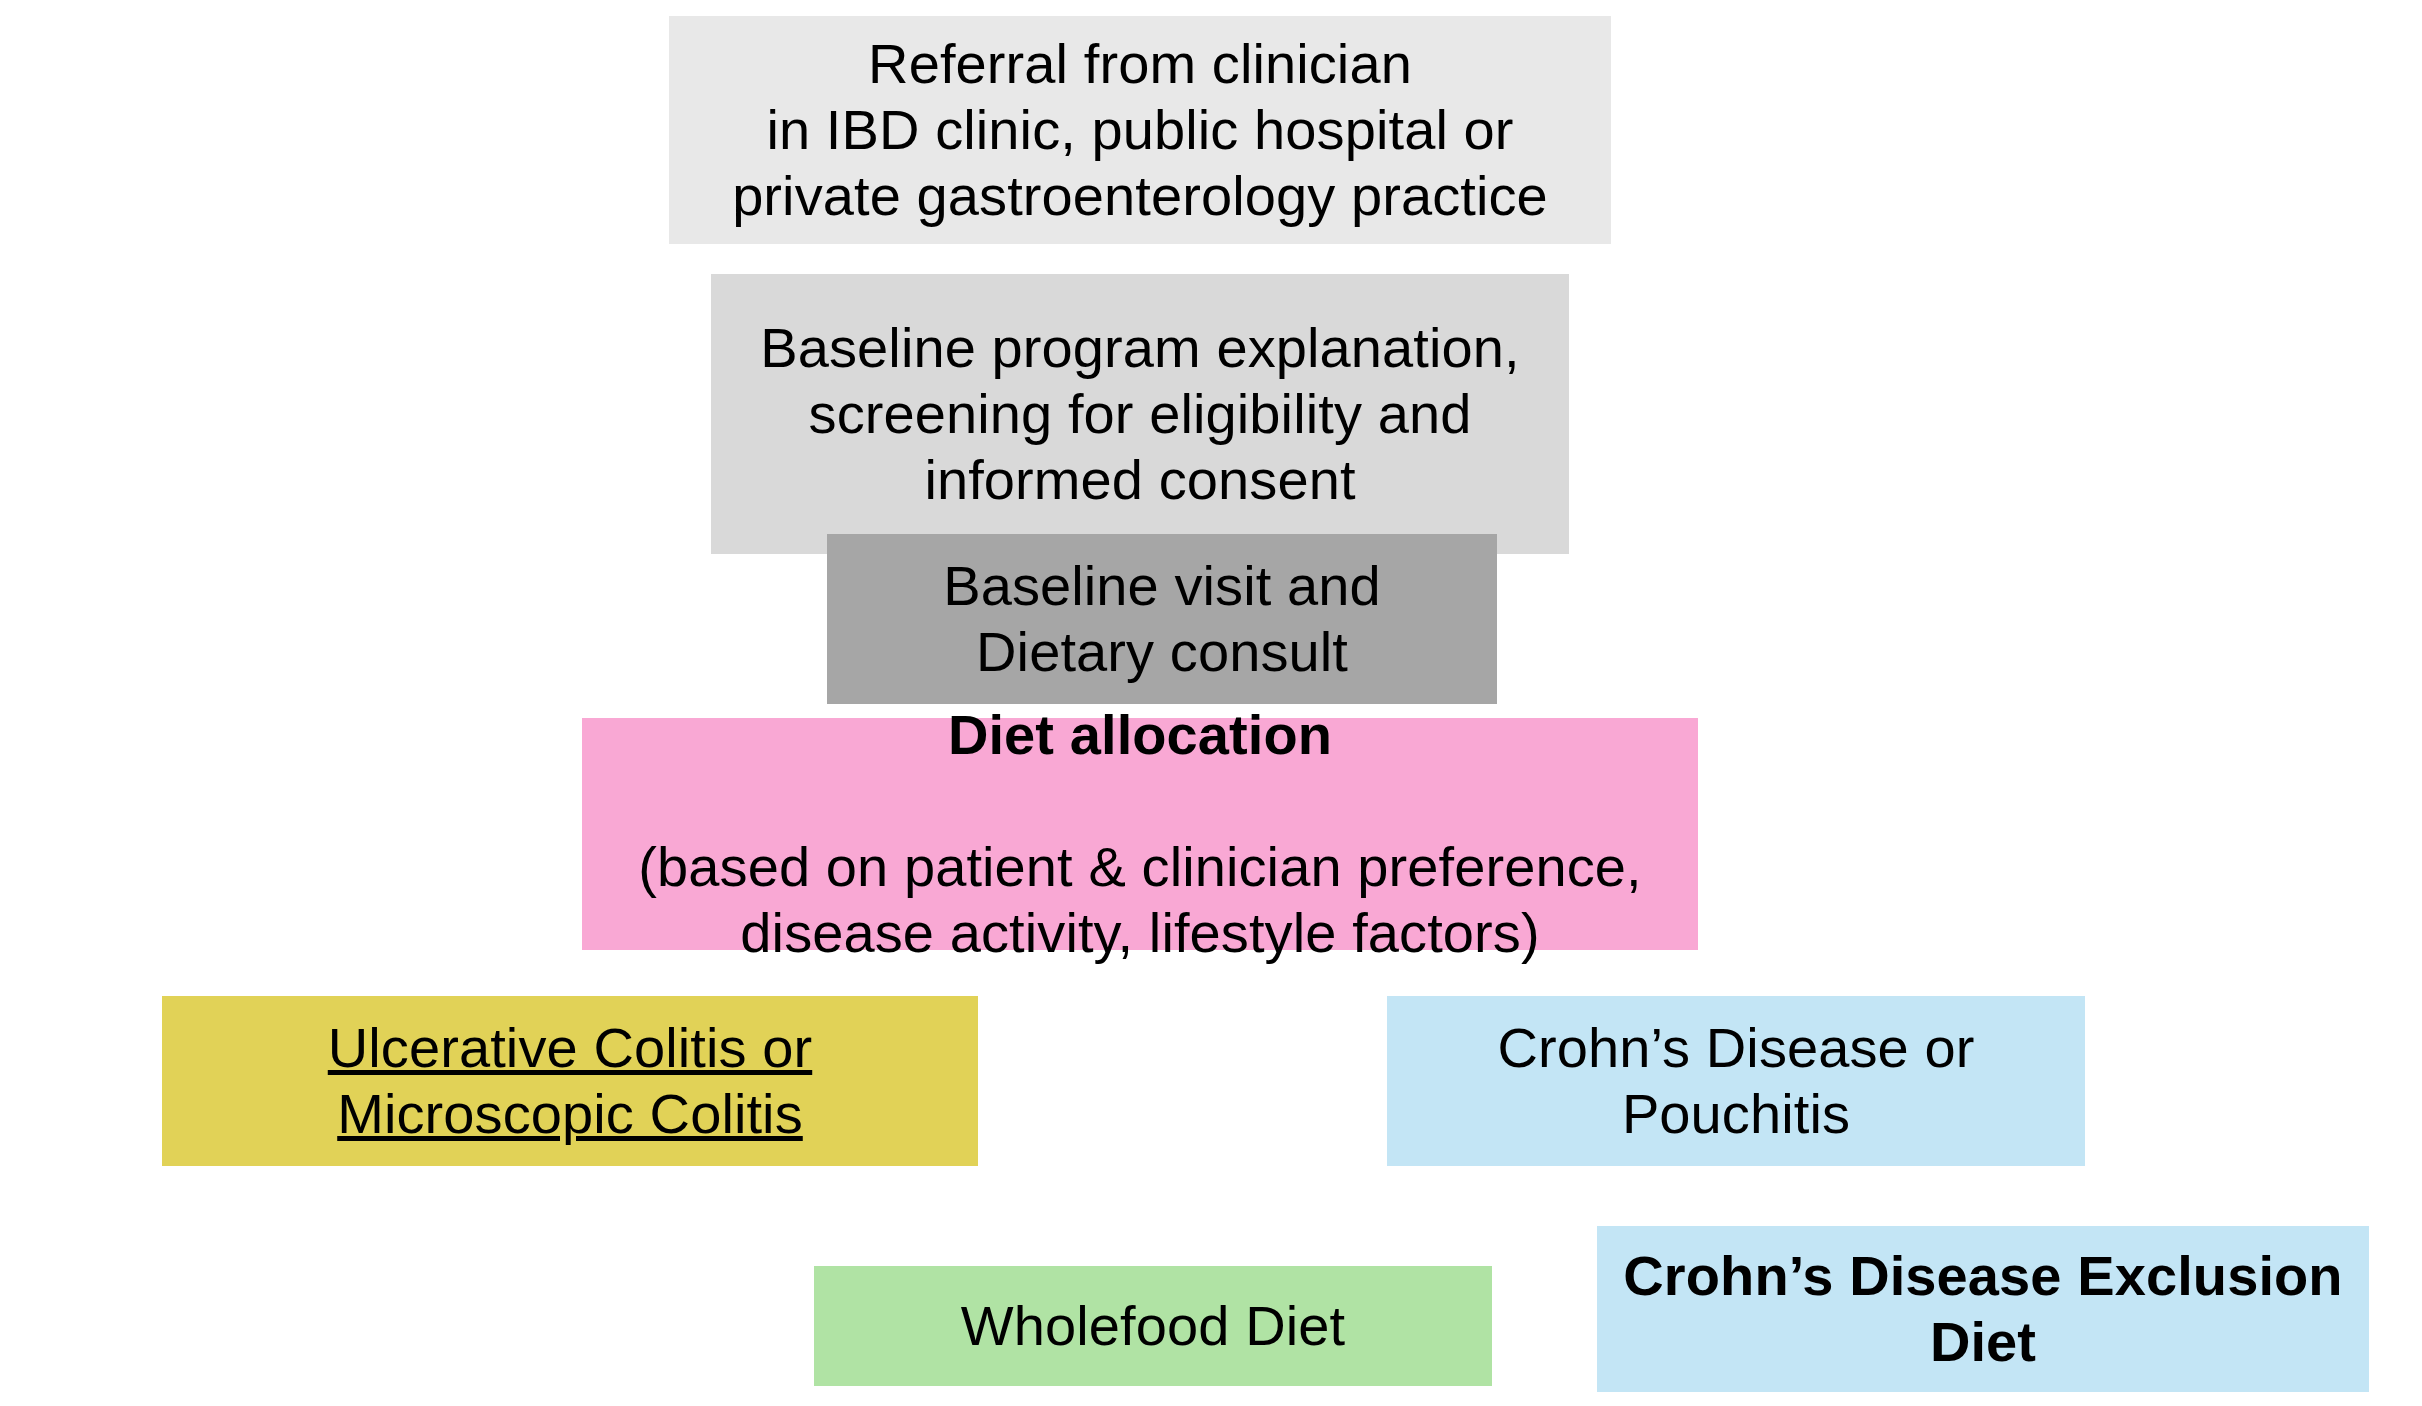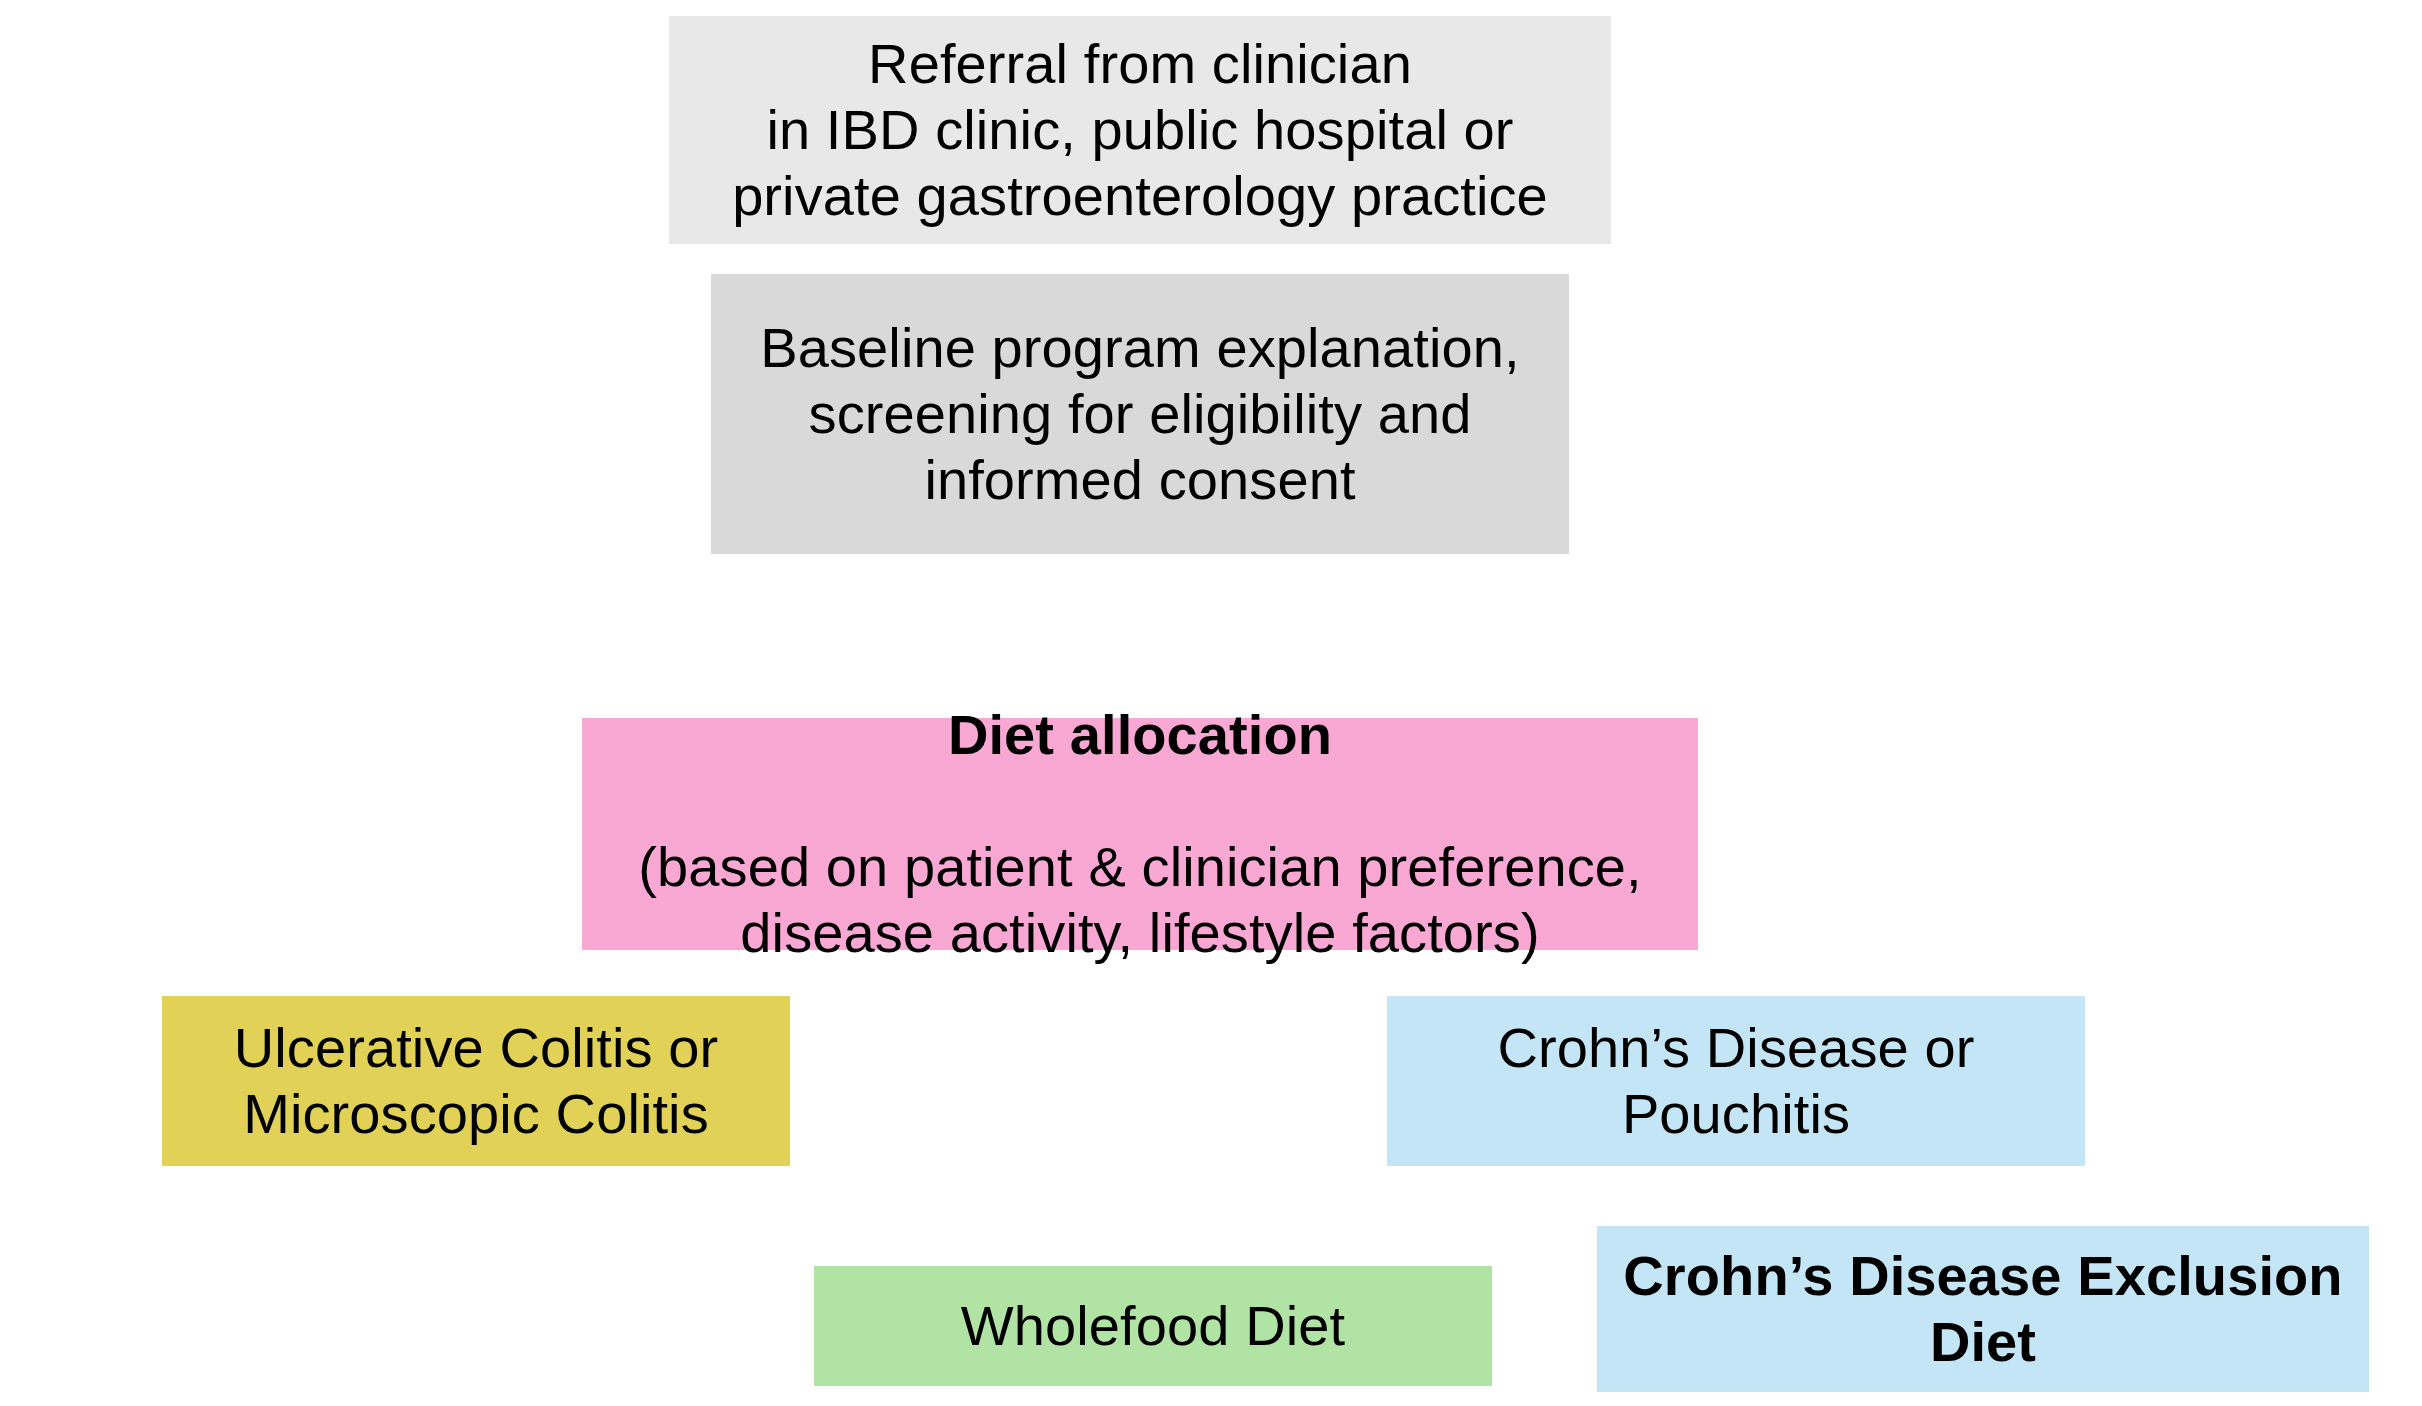--- a/index.html
+++ b/index.html
@@ -57,21 +57,21 @@
     font-weight: normal;
     display: block;
     white-space: pre-line;
   }
 
   
   #n-referral   { left: 669px;  top: 16px;   width: 942px;  height: 228px; }
   #n-baseline   { left: 711px;  top: 274px;  width: 858px;  height: 280px; }
   #n-visit      { left: 827px;  top: 534px;  width: 670px;  height: 170px; }
   #n-allocation { left: 582px;  top: 718px;  width: 1116px; height: 232px; }
-  #n-arm-uc     { left: 162px;  top: 996px;  width: 628px;  height: 170px; }
+  #n-arm-uc     { left: 162px;  top: 996px;  width: 816px;  height: 170px; text-decoration: underline; }
   #n-arm-cd     { left: 1387px; top: 996px;  width: 698px;  height: 170px; }
   #n-diet-uc    { left: 34px;   top: 1266px; width: 678px;  height: 120px; }
   #n-diet-wf    { left: 814px;  top: 1266px; width: 678px;  height: 120px; }
   #n-diet-cd    { left: 1597px; top: 1226px; width: 772px;  height: 166px; font-weight: bold; }
 </style>
 </head>
 <body>
 
 <div id="canvas">
 
@@ -80,20 +80,24 @@
 in IBD clinic, public hospital or
 private gastroenterology practice</span>
   </div>
 
   <div class="node tier-2" id="n-baseline">
     <span class="txt">Baseline program explanation,
 screening for eligibility and
 informed consent</span>
   </div>
 
+  <div class="node tier-3" id="n-visit">
+    <span class="txt">Baseline visit and
+Dietary consult</span>
+  </div>
 
   <div class="node tier-4" id="n-allocation">
     <span class="txt">
       <span class="title-line">Diet allocation</span>
       <span class="sub-lines">(based on patient &amp; clinician preference,
 disease activity, lifestyle factors)</span>
     </span>
   </div>
 
   <div class="node tier-arm-uc" id="n-arm-uc">

